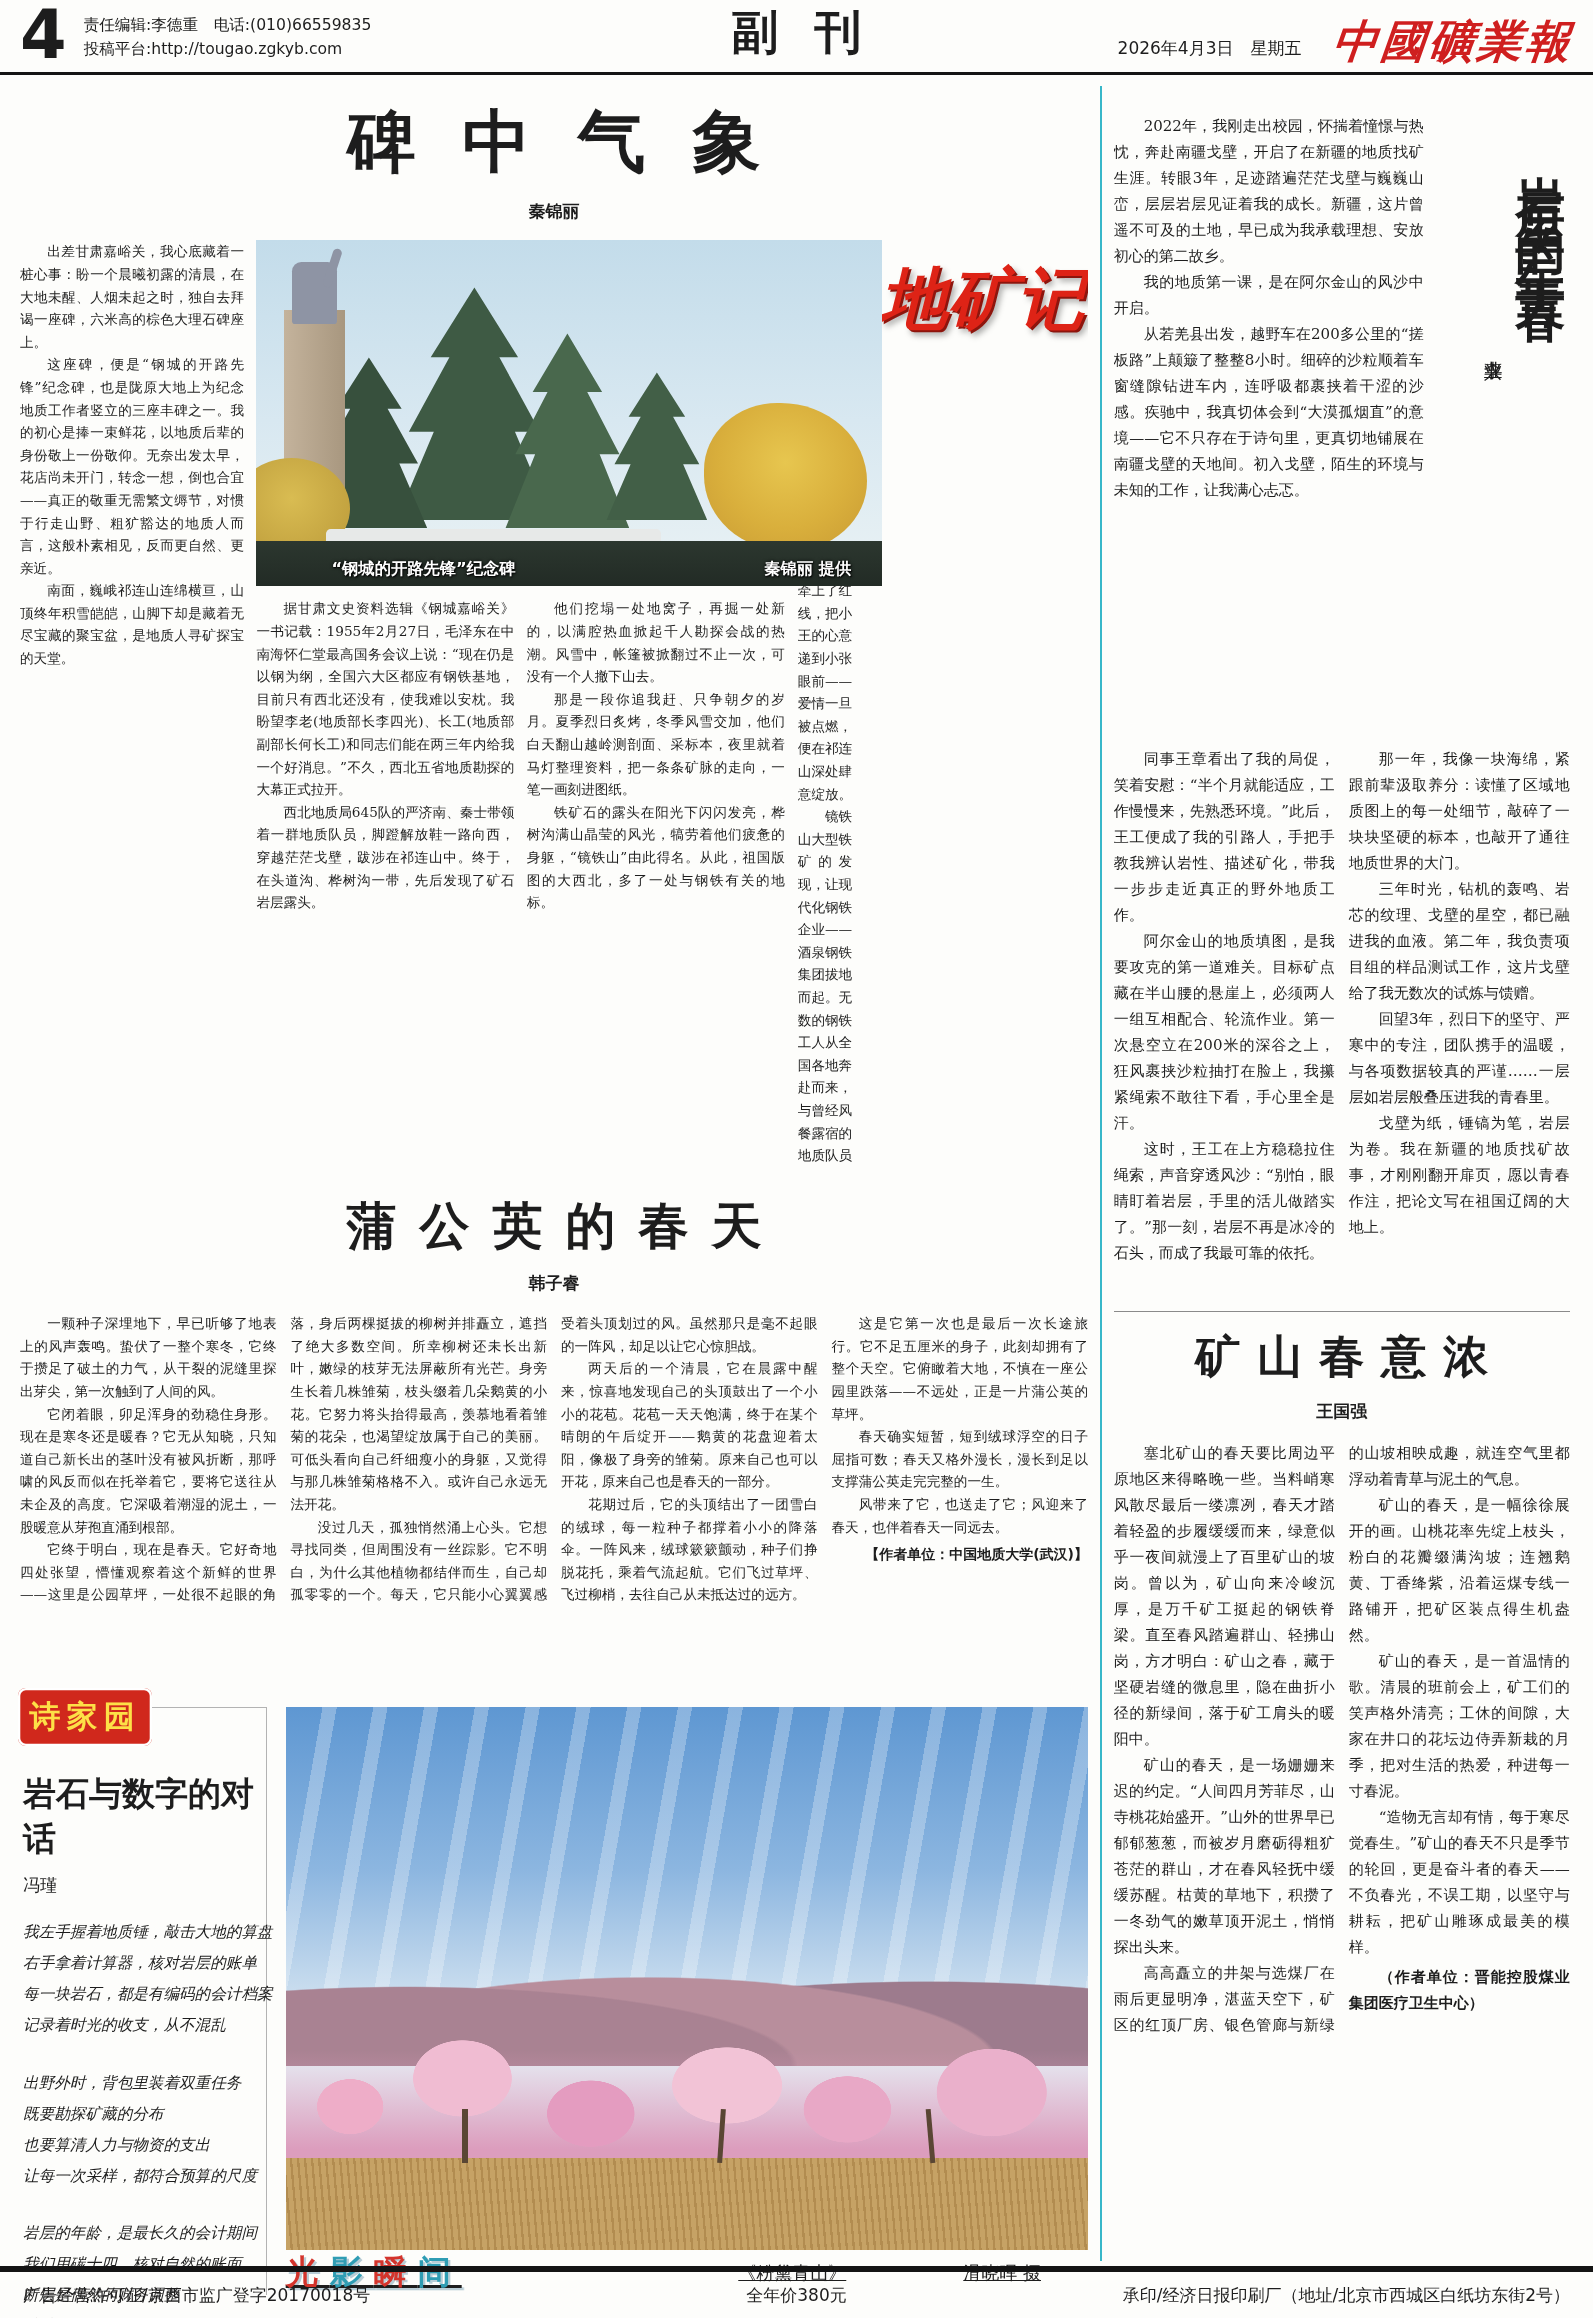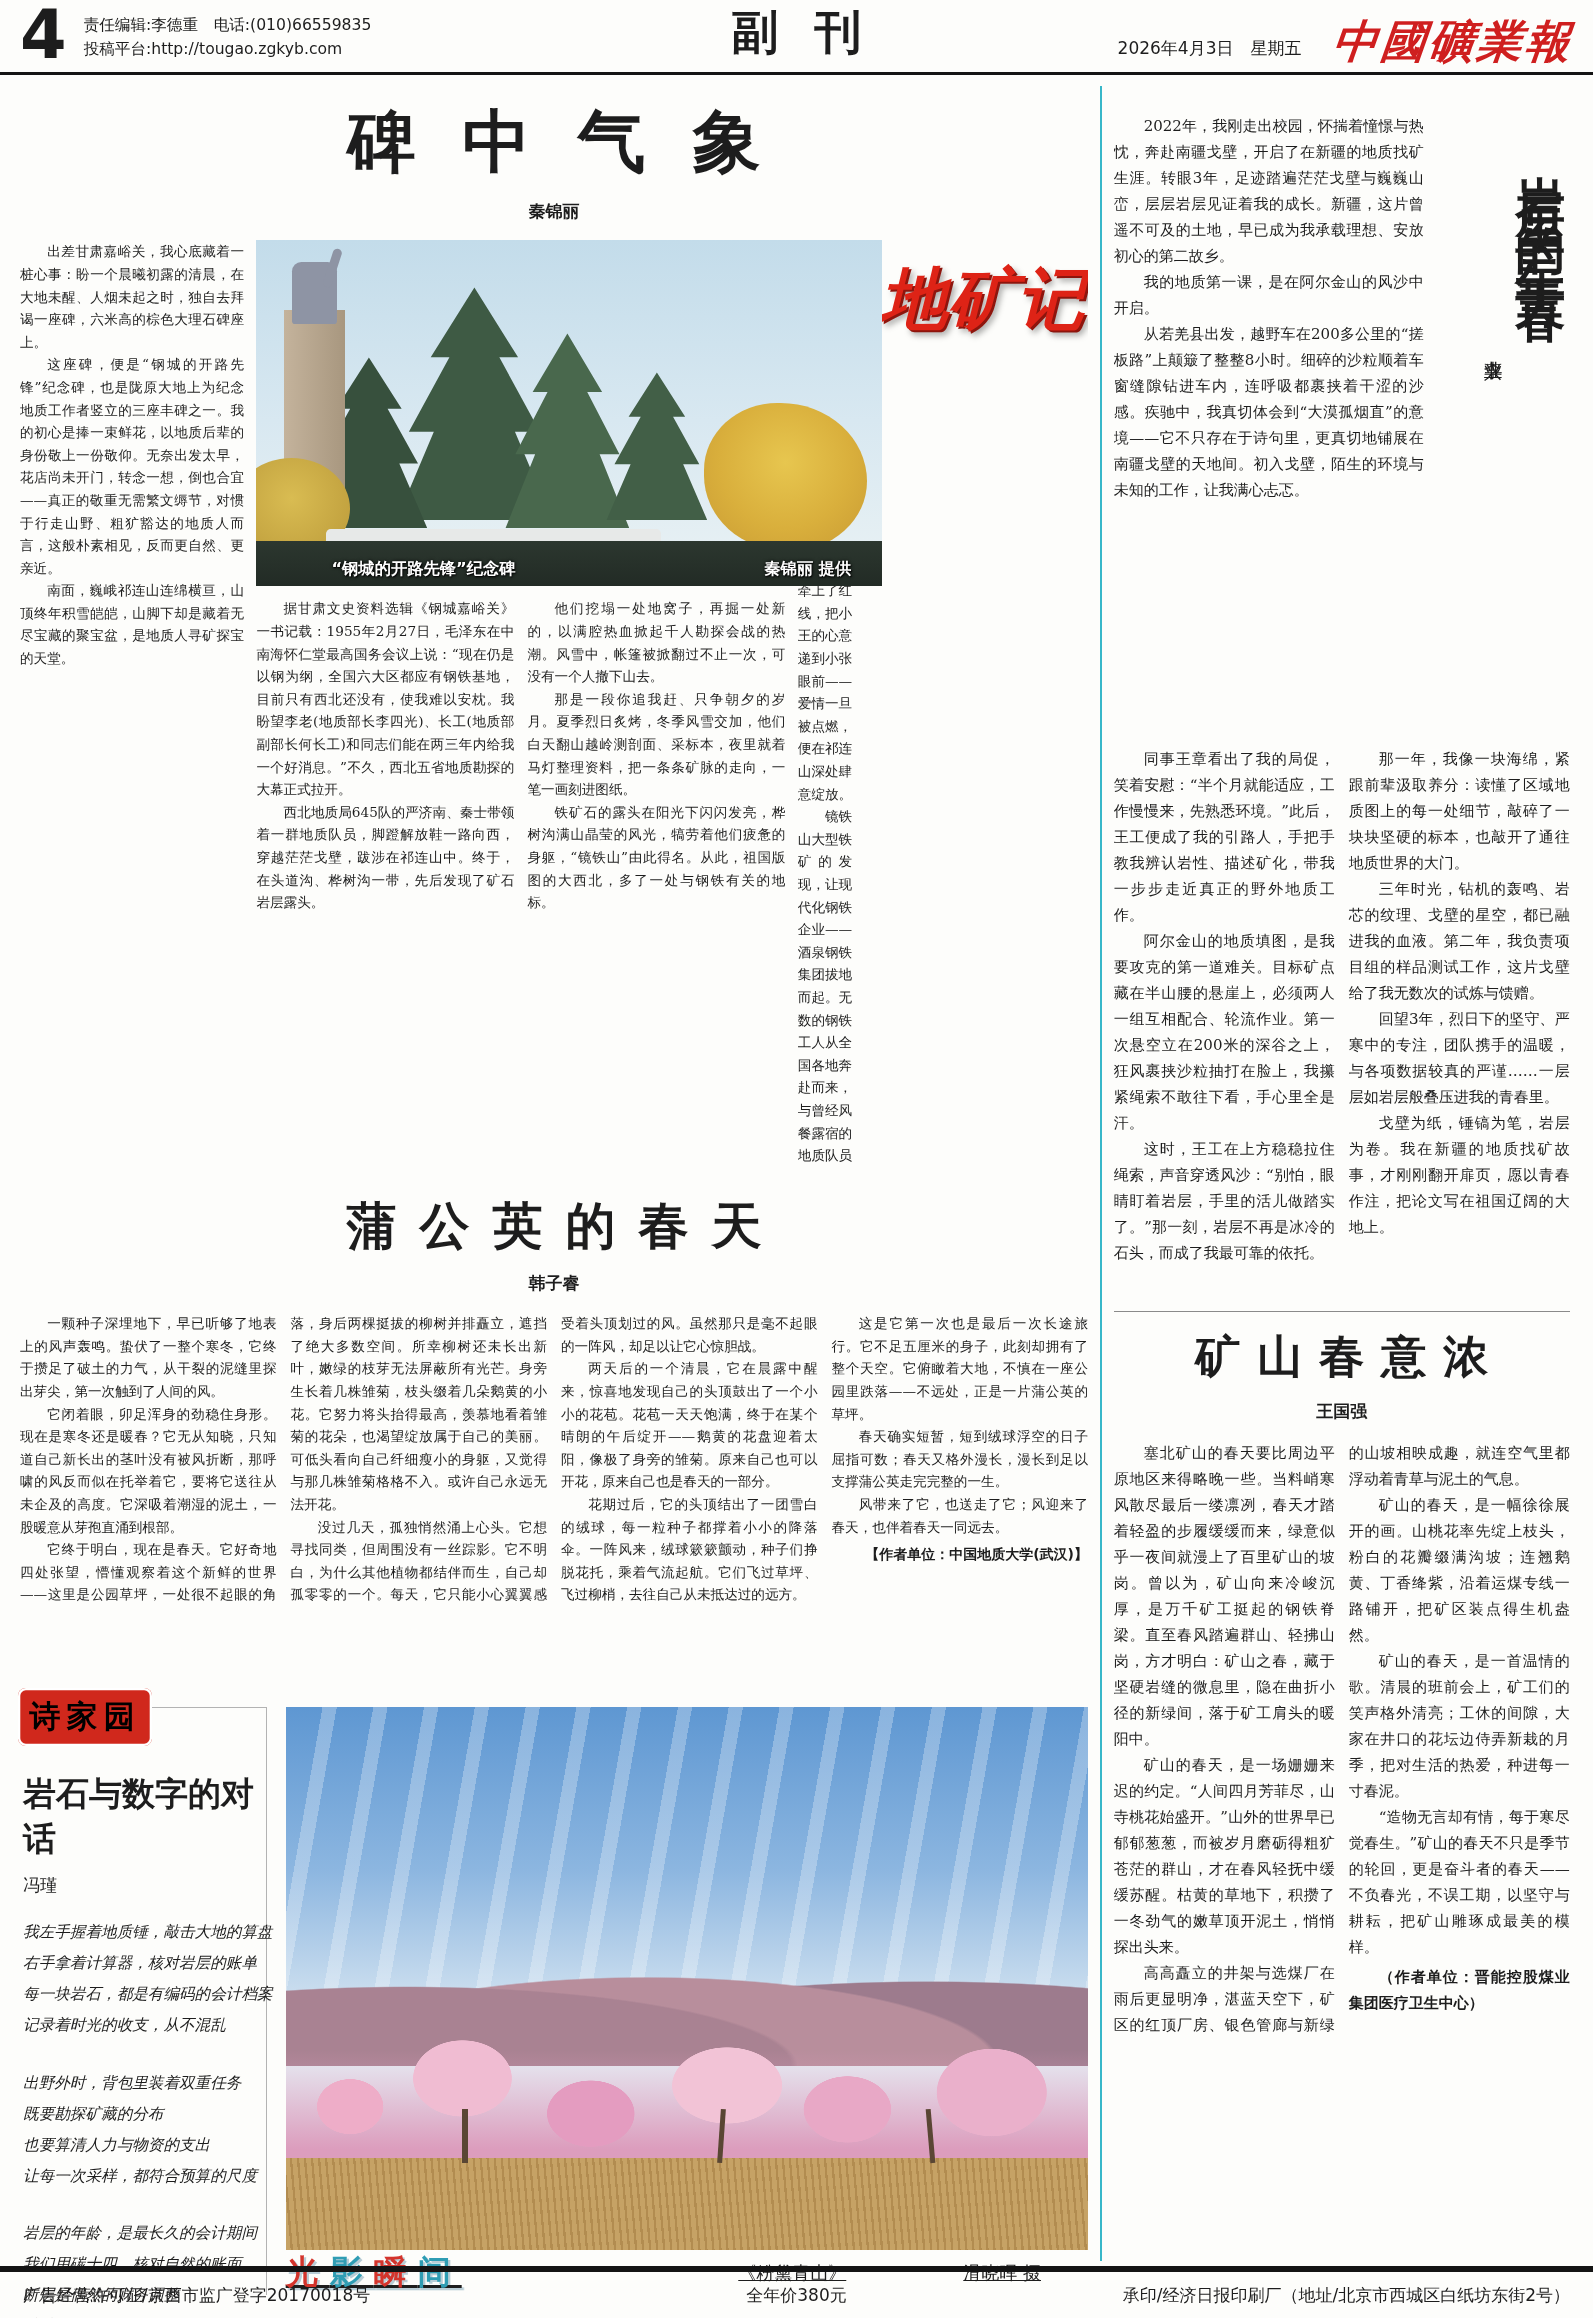--- a/index.html
+++ b/index.html
@@ -22,21 +22,21 @@
   .v-divider { width:2.3px; background:#38b7c9; margin:0 11.7px; }
   .col-right { width:456px; }
   p.body { font-size:13.6px; line-height:22.6px; text-align:justify; text-indent:2em; }
   .attribution { font-weight:bold; text-align:right; font-size:14px; line-height:23px; margin-top:4.7px; font-family:"DejaVu Sans","Liberation Sans",sans-serif; }
   
   .a1-head { text-align:center; font-size:68px; font-weight:bold; letter-spacing:47px; text-indent:47px; margin:11px 0 3.1px 0; white-space:nowrap; }
   .byline { text-align:center; font-family:"DejaVu Sans","Liberation Sans",sans-serif; font-size:17px; font-weight:bold; margin:12.4px 0 17px 0; }
   .a1-body { display:flex; gap:12.4px; height:926px; overflow:hidden; }
   .a1-colA { width:224px; overflow:hidden; }
   .a1-mid  { width:529px; display:flex; flex-direction:column; }
-  .a1-midcols { display:flex; gap:12.4px; margin-top:11px; flex:1; overflow:hidden;justify-content:space-between; }
+  .a1-midcols { display:flex; gap:12.4px; margin-top:11px; flex:1; overflow:hidden; }
   .a1-midcols > div { width:258px; overflow:hidden; }
   .a1-colD { flex:1; overflow:hidden; display:flex; flex-direction:row; }
   
   .photo-monument { position:relative; width:626px; height:346px; overflow:hidden;
     background:linear-gradient(180deg,#c3dcea 0%,#d8e8f1 52%,#eaf2f4 100%); }
   .conifer { position:absolute; background:#3e5a44; clip-path:polygon(50% 0,78% 30%,66% 30%,92% 62%,76% 62%,100% 100%,0 100%,24% 62%,8% 62%,34% 30%,22% 30%); }
   .c1 { width:156px; height:233px; left:140px; top:47px; }
   .c2 { width:124px; height:195px; left:249px; top:93px; background:#49684d; }
   .c3 { width:117px; height:171px; left:54px; top:117px; background:#37503d; }
   .c4 { width:101px; height:148px; left:350px; top:132px; background:#425f47; }
@@ -51,21 +51,21 @@
   .cap-l { left:75px; } .cap-r { right:31px; }
   .memory-logo { margin-top:14px; font-size:67px; font-weight:bold; font-style:italic; color:#de2316; letter-spacing:1.6px; white-space:nowrap;
     text-shadow:2.3px 2.3px 0 #8e150d, 4.7px 5.4px 6.2px rgba(0,0,0,.35); font-family:"DejaVu Sans","Liberation Sans",sans-serif; }
   
   .a3 { margin-top:26.5px; }
   .a3-head { text-align:center; font-size:50px; font-weight:bold; letter-spacing:23px; text-indent:23px; }
   .a3-body { column-count:4; column-gap:14px; height:372px; overflow:hidden; }
   
   .bottom-row { display:flex; margin-top:23px; gap:18.7px; height:588px; }
   .poem-block { width:247px; position:relative; border-top:1.6px solid #b3b3b3; border-right:1.6px solid #b3b3b3; padding:20px 11px 0 3.1px; }
-  .poem-stamp { display:inline-block; background:#d0281c; color:#000000; font-weight:bold; font-size:31px; letter-spacing:6.2px; padding:7.8px 11px; border-radius:7.8px; box-shadow:0 0 0 2.3px #fff inset; position:relative; top:-40px; left:-4.7px; font-family:"DejaVu Sans","Liberation Sans",sans-serif; }
+  .poem-stamp { display:inline-block; background:#d0281c; color:#fde047; font-weight:bold; font-size:31px; letter-spacing:6.2px; padding:7.8px 11px; border-radius:7.8px; box-shadow:0 0 0 2.3px #fff inset; position:relative; top:-40px; left:-4.7px; font-family:"DejaVu Sans","Liberation Sans",sans-serif; }
   .poem-title { font-family:"DejaVu Sans","Liberation Sans",sans-serif; font-weight:bold; font-size:33px; margin:-14px 0 12.4px 0; }
   .poem-author { font-family:"DejaVu Sans","Liberation Sans",sans-serif; font-size:17px; margin-bottom:20px; }
   .poem-lines p { font-size:15.6px; font-style:italic; line-height:31px; white-space:nowrap; }
   .poem-lines p.gap { height:26.5px; }
   .photo-block { flex:1; display:flex; flex-direction:column; }
   .photo-blossom { position:relative; flex:1; overflow:hidden;
     background:linear-gradient(180deg,#5e97d2 0%,#8cb6e0 30%,#c8dcee 52%,#e6eef5 58%); }
   .cirrus { position:absolute; inset:0 0 45% 0; background:repeating-linear-gradient(100deg,rgba(255,255,255,0) 0 36px,rgba(255,255,255,.55) 36px 50px); opacity:.5; }
   .mountains { position:absolute; left:0; right:0; top:46%; height:20%;
     background:radial-gradient(80% 120% at 15% 100%,#a98292 0 60%,transparent 61%),

